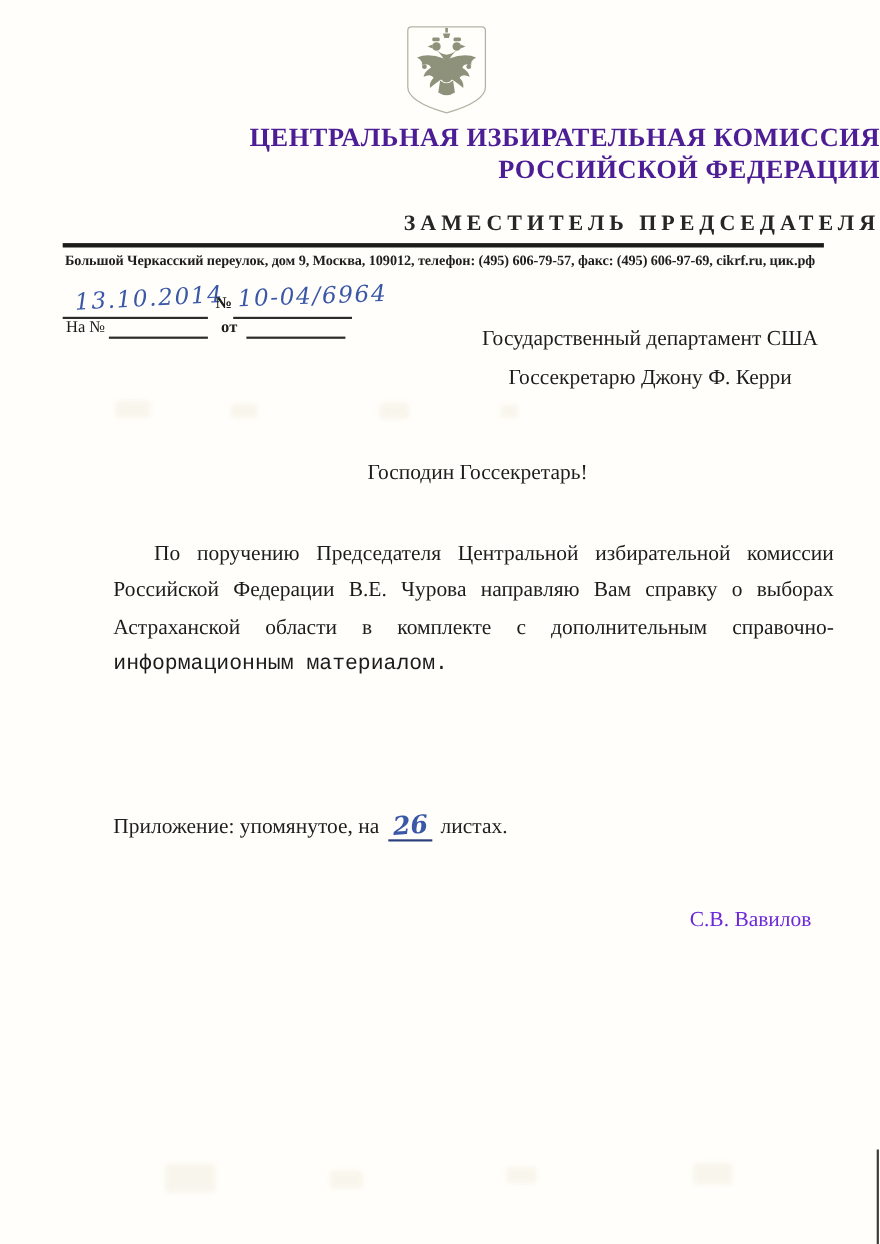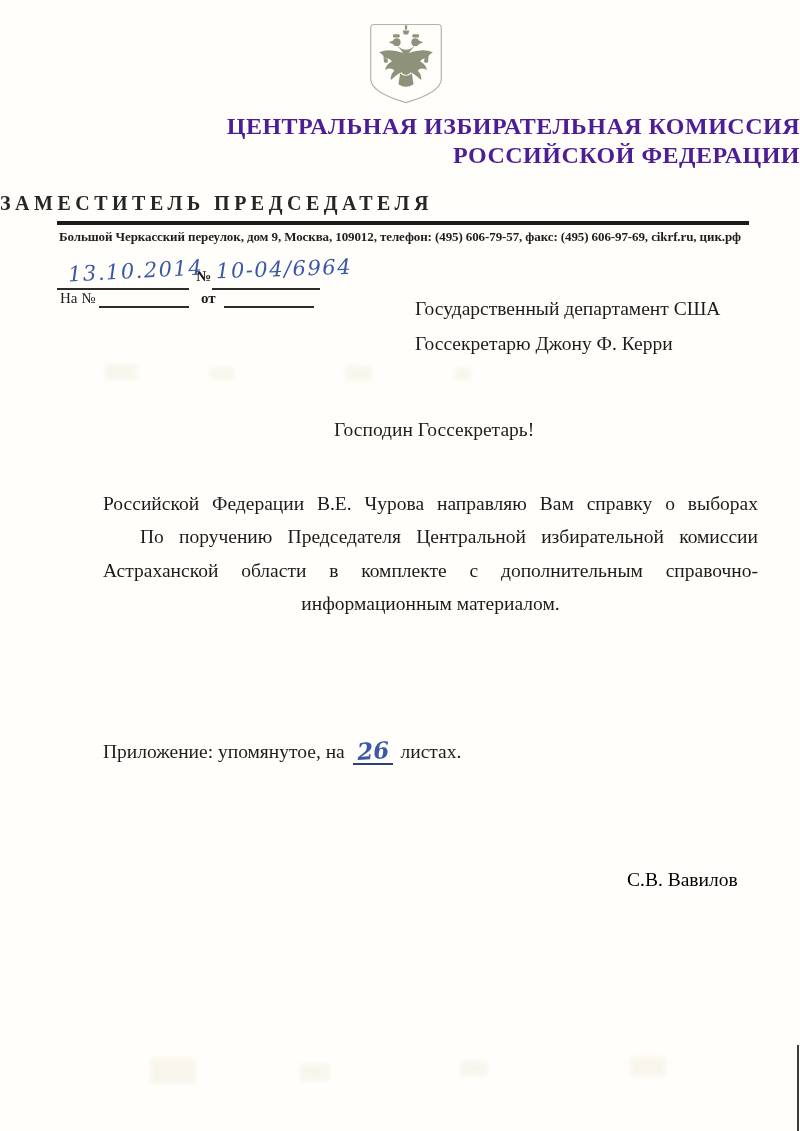--- a/index.html
+++ b/index.html
@@ -10,21 +10,21 @@
     color:#1d1d1b;
   }
   .abs{position:absolute;}
   
   .org-name{
     left:0; right:0; top:112px; text-align:right;
     font-weight:bold; font-size:24px; line-height:29px; letter-spacing:.5px;
     color:#4c1d95;
   }
   .pos-title{
-    left:0; right:0; top:192px; text-align:left;
+    left:0; right:0; top:192px; text-align:right;
     font-size:20px; font-weight:600; letter-spacing:4.5px; color:#262624;
   }
   .rule{ left:57px; top:221px; width:692px; height:3.5px; background:#1b1b19; }
   .contact{
     left:0; right:0; top:229px; text-align:center;
     font-size:13px; font-weight:bold; letter-spacing:-.1px; color:#1e1e1c;
   }
   
   .emblem{ left:364px; top:22px; width:84px; height:84px; }
   
@@ -37,42 +37,42 @@
   .num-sign{ left:196px; top:268px; font-size:15px; font-weight:bold; }
   .u-line{ height:1.6px; background:#2b2b29; }
   .u-date{ left:57px; top:288px; width:132px; }
   .u-number{ left:212px; top:288px; width:108px; }
   .na-label{ left:60px; top:290px; font-size:15px; font-weight:normal; }
   .ot-label{ left:201px; top:290px; font-size:15px; font-weight:bold; }
   .u-na{ left:99px; top:306px; width:90px; }
   .u-ot{ left:224px; top:306px; width:90px; }
   
   .recipient{
-    left:415px; top:291px; width:352px; 
+    left:415px; top:291px; width:352px; text-align:center;
     font-size:19.5px; line-height:35px; color:#1c1c1a;
   }
   
   .salutation{ left:334px; top:419px; font-size:19.5px; }
   .para{ left:103px; top:0; width:655px; font-size:19.5px; line-height:33.4px; color:#1b1b19; }
   .p1{ top:487px; }
   .p2{ top:654px; }
   .line-just{ text-align:justify; text-align-last:justify; }
-  .line-last{ text-align:center; }
+  .line-last{ text-align:left;font-family:Liberation Mono, monospace; }
   .indent{ padding-left:37px; }
   .attachment{ left:103px; top:736px; font-size:19.5px; }
   .pages-slot{
     display:inline-block; width:40px; text-align:center;
     border-bottom:2px solid #2c3f7d; margin:0 3px; vertical-align:baseline;
   }
   .pages-slot .hw-pages{
     font-family:"DejaVu Serif",serif; font-style:italic; font-weight:bold;
     color:#3a57a8; font-size:23px; display:inline-block;
     transform:rotate(-4deg) translateY(1px);
   }
-  .signature{ left:627px; top:869px; font-size:19.5px; color:#000000; }
+  .signature{ left:627px; top:826px; font-size:19.5px; color:#6d28d9; }
   
   .ghost{ background:#f3efe2; opacity:.55; filter:blur(2px); border-radius:3px; }
   .scan-edge{ right:1px; top:1045px; width:2px; height:86px; background:#3c3c3a; }
 </style>
 </head>
 <body>
 
 <div class="page">
 
   <div class="abs emblem">
@@ -127,22 +127,22 @@
   <div class="abs ghost" style="left:345px;top:366px;width:27px;height:15px"></div>
   <div class="abs ghost" style="left:455px;top:368px;width:16px;height:12px"></div>
   <div class="abs ghost" style="left:150px;top:1058px;width:46px;height:26px"></div>
   <div class="abs ghost" style="left:300px;top:1064px;width:30px;height:17px"></div>
   <div class="abs ghost" style="left:460px;top:1061px;width:28px;height:15px"></div>
   <div class="abs ghost" style="left:630px;top:1057px;width:36px;height:20px"></div>
 
   <div class="abs salutation">Господин Госсекретарь!</div>
 
   <div class="abs para p1">
+    <div class="line-just indent">По поручению Председателя Центральной избирательной комиссии</div>
     <div class="line-just">Российской Федерации В.Е. Чурова направляю Вам справку о выборах</div>
-    <div class="line-just indent">По поручению Председателя Центральной избирательной комиссии</div>
     <div class="line-just">Астраханской области в комплекте с дополнительным справочно-</div>
     <div class="line-last">информационным материалом.</div>
   </div>
 
 
   <div class="abs attachment">
     <span>Приложение: упомянутое, на</span>
     <span class="pages-slot"><span class="hw-pages">26</span></span>
     <span>листах.</span>
   </div>

